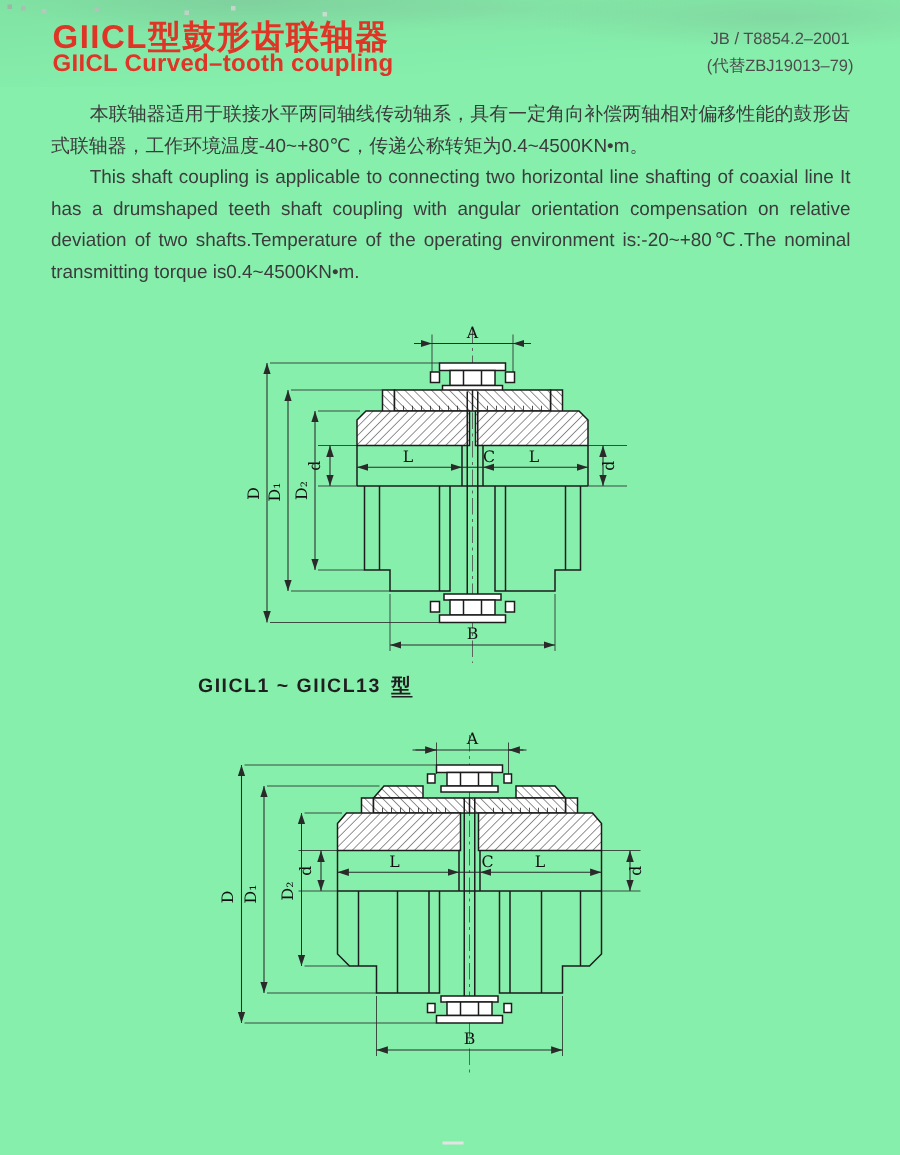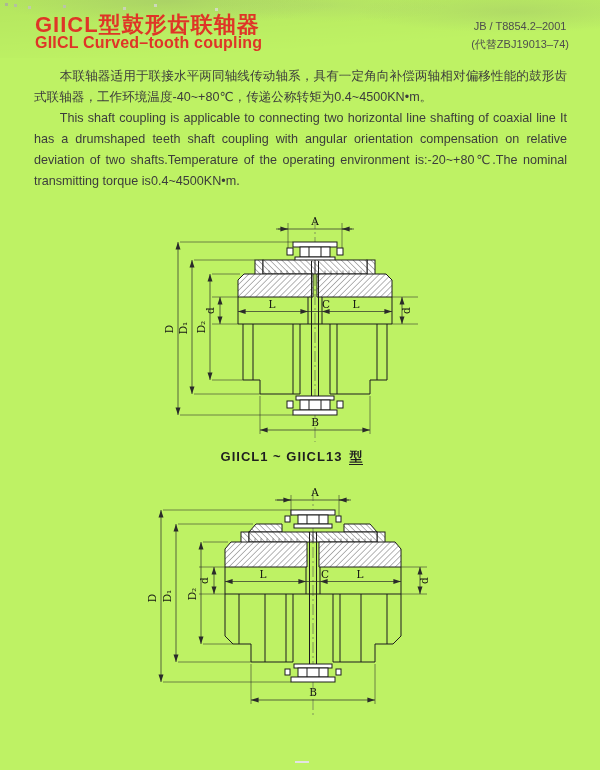--- a/index.html
+++ b/index.html
@@ -1,17 +1,17 @@
 <!DOCTYPE html>
 <html><head>
 <meta charset="utf-8">
 <style>
   html,body{margin:0;padding:0;background:#e9e9e9;}
   .page{
-    position:relative;width:600px;height:770px;background:#bef264;
+    position:relative;width:600px;height:770px;background:#86efac;
     font-family:"Liberation Sans","DejaVu Sans",sans-serif;
     overflow:hidden;margin:0 auto;
   }
   
   .bg-top{
     position:absolute;left:0;top:0;width:600px;height:58px;
     background:
       radial-gradient(ellipse 260px 34px at 86% 20%, rgba(120,120,120,0.16), rgba(255,255,255,0) 62%),
       radial-gradient(ellipse 300px 42px at 28% 2%, rgba(125,125,125,0.20), rgba(255,255,255,0) 58%),
       radial-gradient(ellipse 200px 26px at 55% 10%, rgba(140,140,140,0.10), rgba(255,255,255,0) 60%),
@@ -45,21 +45,21 @@
   .fw{fill:#ffffff;stroke:#1c1c1c;stroke-width:1;}
   .ext{stroke:#2a2a2a;stroke-width:0.55;fill:none;}
   .dim{stroke:#2a2a2a;stroke-width:0.7;fill:none;}
   .dima1{stroke:#2a2a2a;stroke-width:0.7;fill:none;marker-start:url(#ar1);marker-end:url(#ar1);}
   .dima2{stroke:#2a2a2a;stroke-width:0.7;fill:none;marker-start:url(#ar2);marker-end:url(#ar2);}
   .are1{stroke:#2a2a2a;stroke-width:0.7;fill:none;marker-end:url(#ar1);}
   .are2{stroke:#2a2a2a;stroke-width:0.7;fill:none;marker-end:url(#ar2);}
   .tick{stroke:#2a2a2a;stroke-width:0.55;fill:none;}
   .axis{stroke:#555;stroke-width:0.6;stroke-dasharray:11 3 2 3;fill:none;}
   .fig-caption{
-    position:absolute;text-align:center;color:#1f1f1f;
+    position:absolute;color:#1f1f1f;
     font-size:13px;font-weight:700;letter-spacing:1px;white-space:nowrap;
   }
   .fig-caption .type-underline{
     margin-left:7px;padding-bottom:0px;border-bottom:1.5px solid #1f1f1f;
   }
   .cap1{left:132px;top:448px;width:320px;}
   .cap2{left:140px;top:716px;width:320px;}
   .scan-dash{position:absolute;left:295px;top:761px;width:14px;height:2px;background:#e3e3e3;}
 </style>
 </head>
@@ -68,21 +68,21 @@
 <div class="page">
 
   <div class="bg-top"></div>
   <div class="speckles"></div>
 
   <h1 class="title-zh">GIICL型鼓形齿联轴器</h1>
   <h2 class="title-en">GIICL Curved–tooth coupling</h2>
 
   <div class="std">
     <div>JB / T8854.2–2001</div>
-    <div>(代替ZBJ19013–74)</div>
+    <div>(代替ZBJ19013–79)</div>
   </div>
 
   <div class="intro">
     <p class="para">本联轴器适用于联接水平两同轴线传动轴系，具有一定角向补偿两轴相对偏移性能的鼓形齿式联轴器，工作环境温度-40~+80℃，传递公称转矩为0.4~4500KN•m。</p>
     <p class="para">This shaft coupling is applicable to connecting two horizontal line shafting of coaxial line It has a drumshaped teeth shaft coupling with angular orientation compensation on relative deviation of two shafts.Temperature of the operating environment is:-20~+80℃.The nominal transmitting torque is0.4~4500KN•m.</p>
   </div>
 
   <svg class="fig" style="left:150px;top:212px;width:330px;height:236px" viewBox="0 0 330 236">
     <defs>
       <marker id="ar1" viewBox="0 0 8 6" refX="7.6" refY="3" markerWidth="8" markerHeight="6" markerUnits="userSpaceOnUse" orient="auto-start-reverse">

